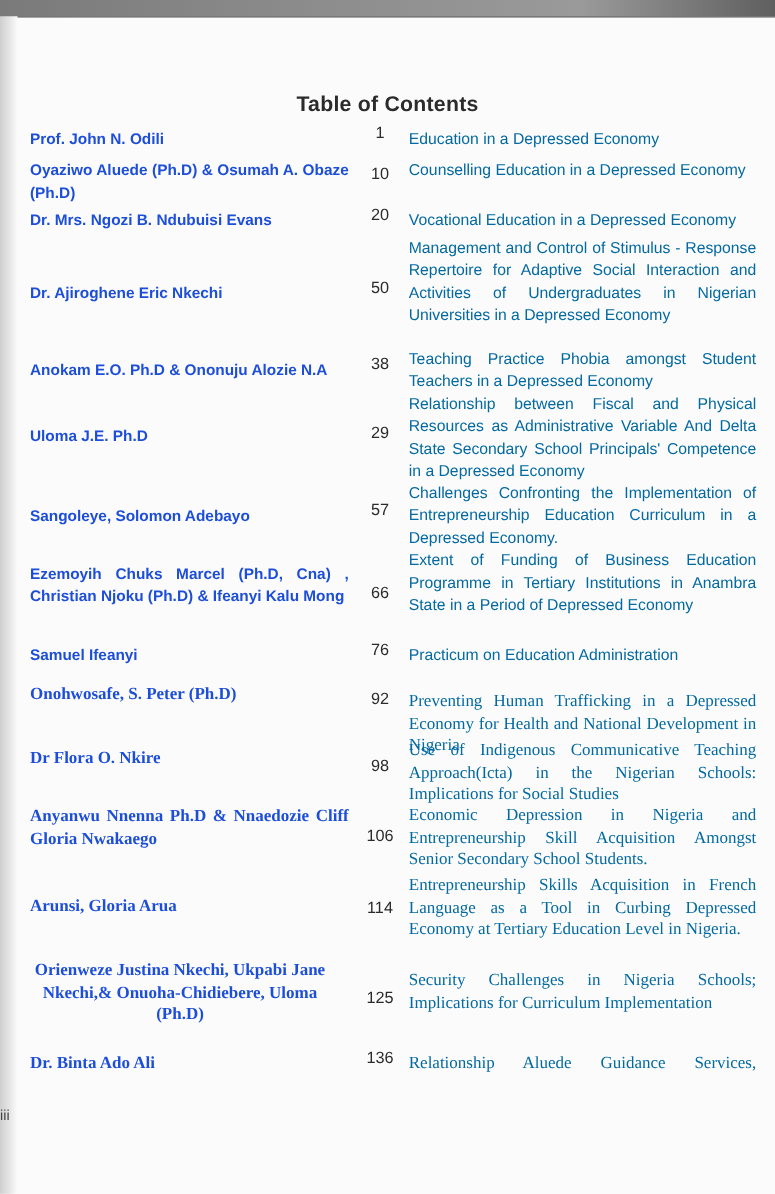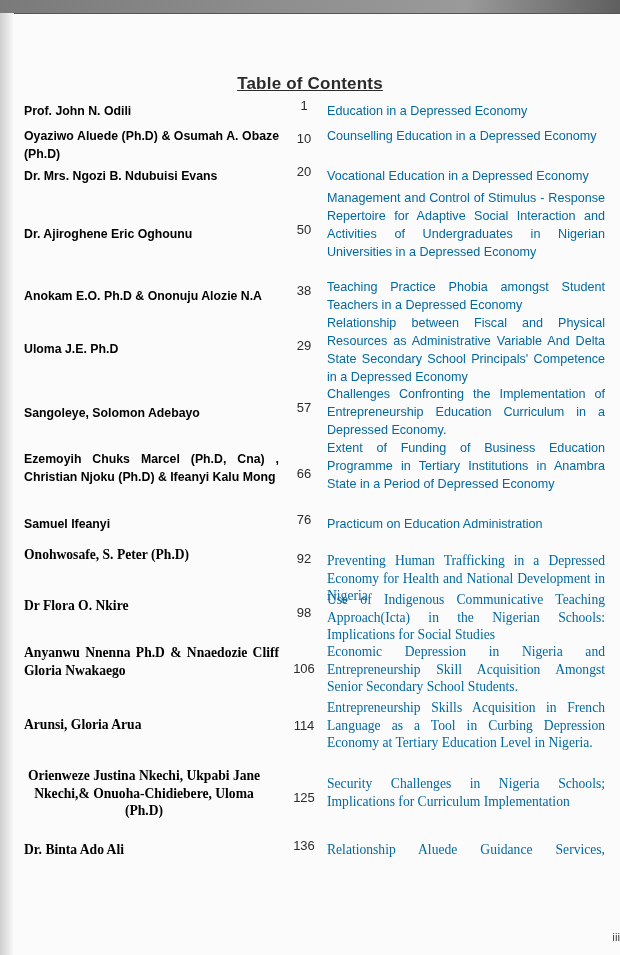--- a/index.html
+++ b/index.html
@@ -13,43 +13,43 @@
     position:absolute; left:0; top:0; width:620px; height:13px;
     background:linear-gradient(to right,#7a7a7a 0%,#8c8c8c 40%,#9a9a9a 75%,#5f5f5f 100%);
     border-bottom:1px solid #555;
   }
   .left-shadow {
     position:absolute; left:0; top:13px; width:14px; height:942px;
     background:linear-gradient(to right,#cfcfcf 0%,#e8e8e8 60%,#fbfbfb 100%);
   }
   .title {
     position:absolute; left:0; width:620px; top:74px; text-align:center;
-    font-weight:bold; font-size:17px; color:#2b2b2b; letter-spacing:0.2px;text-decoration:underline;
+    font-weight:bold; font-size:17px; color:#2b2b2b; letter-spacing:0.2px;
   }
   .entry { position:absolute; left:0; width:620px; }
   .author {
     position:absolute; left:24px; width:255px;
-    font-weight:bold; font-size:12.3px; line-height:18px; color:#000000;
+    font-weight:bold; font-size:12.3px; line-height:18px; color:#1d4ed8;
     text-align:justify;
   }
   .author.serif { font-family:"Liberation Serif", serif; font-size:13.6px; line-height:17.5px; }
   .page {
     position:absolute; left:290px; width:28px; text-align:center;
     font-size:13px; color:#2b2b2b;
   }
   .topic {
     position:absolute; left:327px; width:278px;
     font-size:12.6px; line-height:18px; color:#0369a1;
     text-align:justify; text-align-last:left;
   }
   .topic.serif { font-family:"Liberation Serif", serif; font-size:13.6px; line-height:17.5px; }
   .topic.justify-last { text-align-last:justify; }
   .folio {
-    position:absolute; left:0; width:620px; top:887px; text-align:right;
-    font-size:11.5px; color:#444;margin-top:44px;
+    position:absolute; left:0; width:620px; top:887px; text-align:left;
+    font-size:11.5px; color:#444;
   }
 </style>
 </head>
 <body>
 
 <div class="top-band"></div>
 <div class="left-shadow"></div>
 
 <div class="title">Table of Contents</div>
 
@@ -65,21 +65,21 @@
   <div class="topic" style="top:127px">Counselling Education in a Depressed Economy</div>
 </div>
 
 <div class="entry">
   <div class="author" style="top:167px">Dr. Mrs. Ngozi B. Ndubuisi Evans</div>
   <div class="page" style="top:164px">20</div>
   <div class="topic" style="top:167px">Vocational Education in a Depressed Economy</div>
 </div>
 
 <div class="entry">
-  <div class="author" style="top:225px">Dr. Ajiroghene Eric Oghounu</div>
+  <div class="author" style="top:225px">Dr. Ajiroghene Eric Nkechi</div>
   <div class="page" style="top:222px">50</div>
   <div class="topic" style="top:189px">Management and Control of Stimulus - Response Repertoire for Adaptive Social Interaction and Activities of Undergraduates in Nigerian Universities in a Depressed Economy</div>
 </div>
 
 <div class="entry">
   <div class="author" style="top:287px">Anokam E.O. Ph.D &amp; Ononuju Alozie N.A</div>
   <div class="page" style="top:283px">38</div>
   <div class="topic" style="top:278px">Teaching Practice Phobia amongst Student Teachers in a Depressed Economy</div>
 </div>
 
@@ -121,21 +121,21 @@
 
 <div class="entry">
   <div class="author serif" style="top:644px">Anyanwu Nnenna Ph.D &amp; Nnaedozie Cliff Gloria Nwakaego</div>
   <div class="page" style="top:661px">106</div>
   <div class="topic serif" style="top:643px">Economic Depression in Nigeria and Entrepreneurship Skill Acquisition Amongst Senior Secondary School Students.</div>
 </div>
 
 <div class="entry">
   <div class="author serif" style="top:716px">Arunsi, Gloria Arua</div>
   <div class="page" style="top:718px">114</div>
-  <div class="topic serif" style="top:699px">Entrepreneurship Skills Acquisition in French Language as a Tool in Curbing Depression Economy at Tertiary Education Level in Nigeria.</div>
+  <div class="topic serif" style="top:699px">Entrepreneurship Skills Acquisition in French Language as a Tool in Curbing Depressed Economy at Tertiary Education Level in Nigeria.</div>
 </div>
 
 <div class="entry">
   <div class="author serif" style="top:767px; width:240px; text-align:center">Orienweze Justina Nkechi, Ukpabi Jane Nkechi,&amp; Onuoha-Chidiebere, Uloma (Ph.D)</div>
   <div class="page" style="top:790px">125</div>
   <div class="topic serif" style="top:775px">Security Challenges in Nigeria Schools; Implications for Curriculum Implementation</div>
 </div>
 
 <div class="entry">
   <div class="author serif" style="top:841px">Dr. Binta Ado Ali</div>

